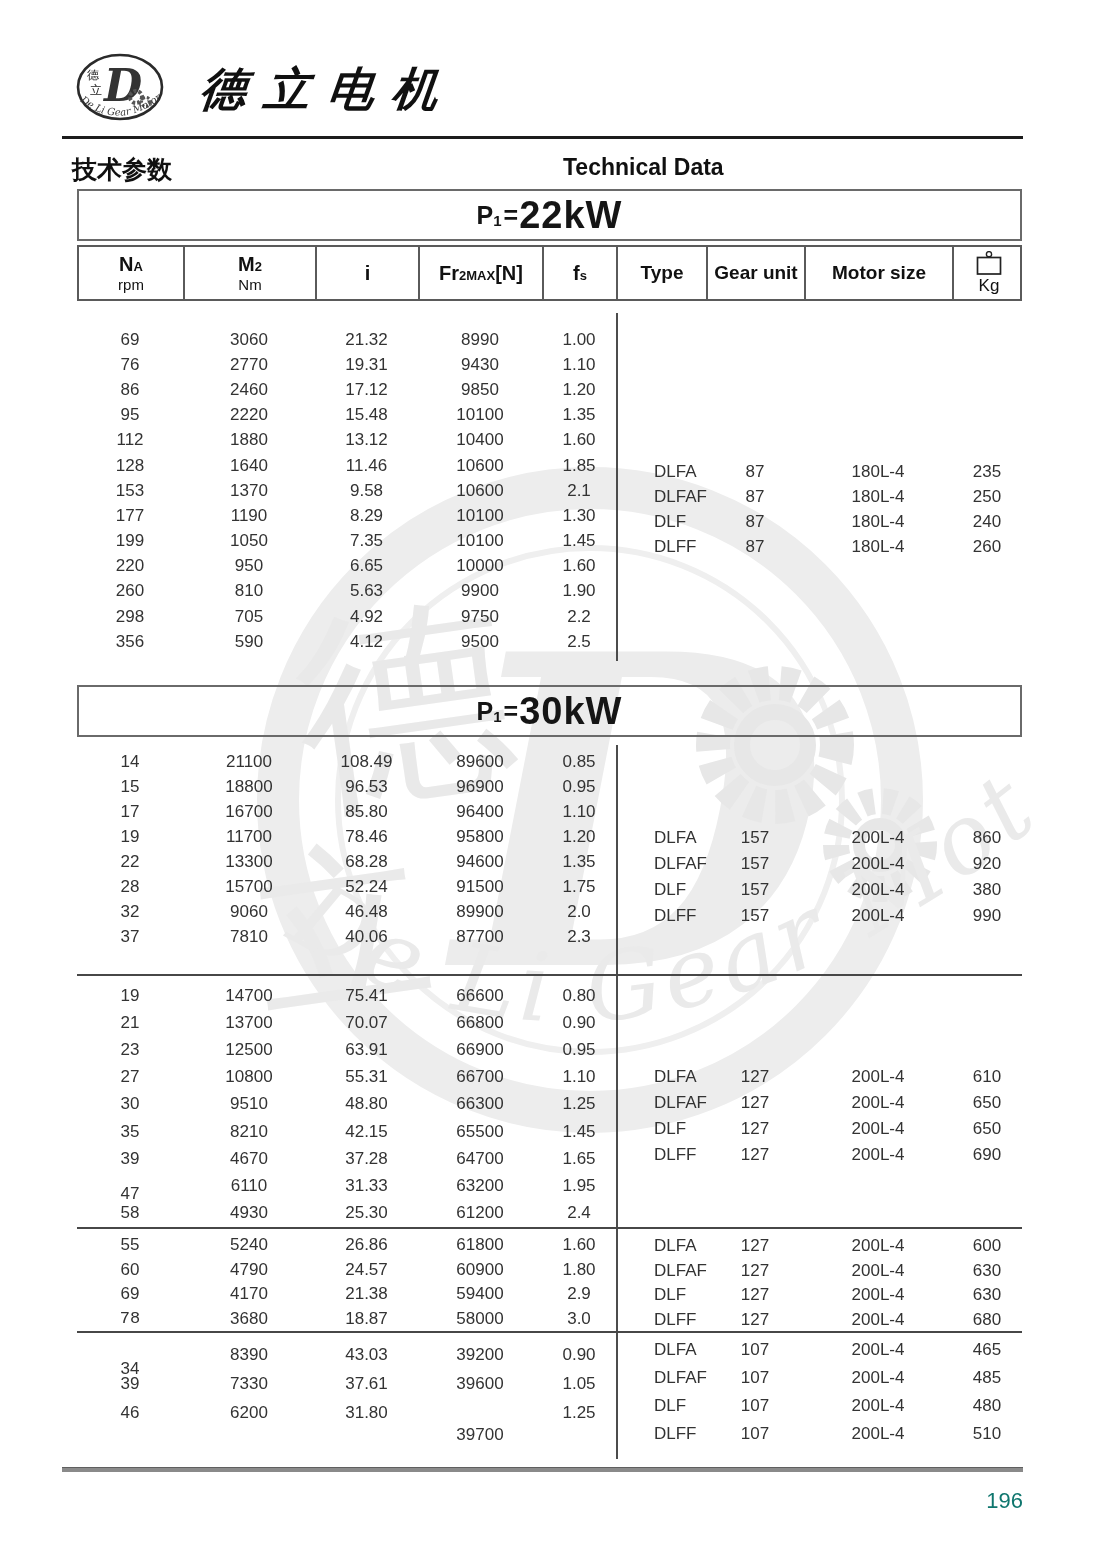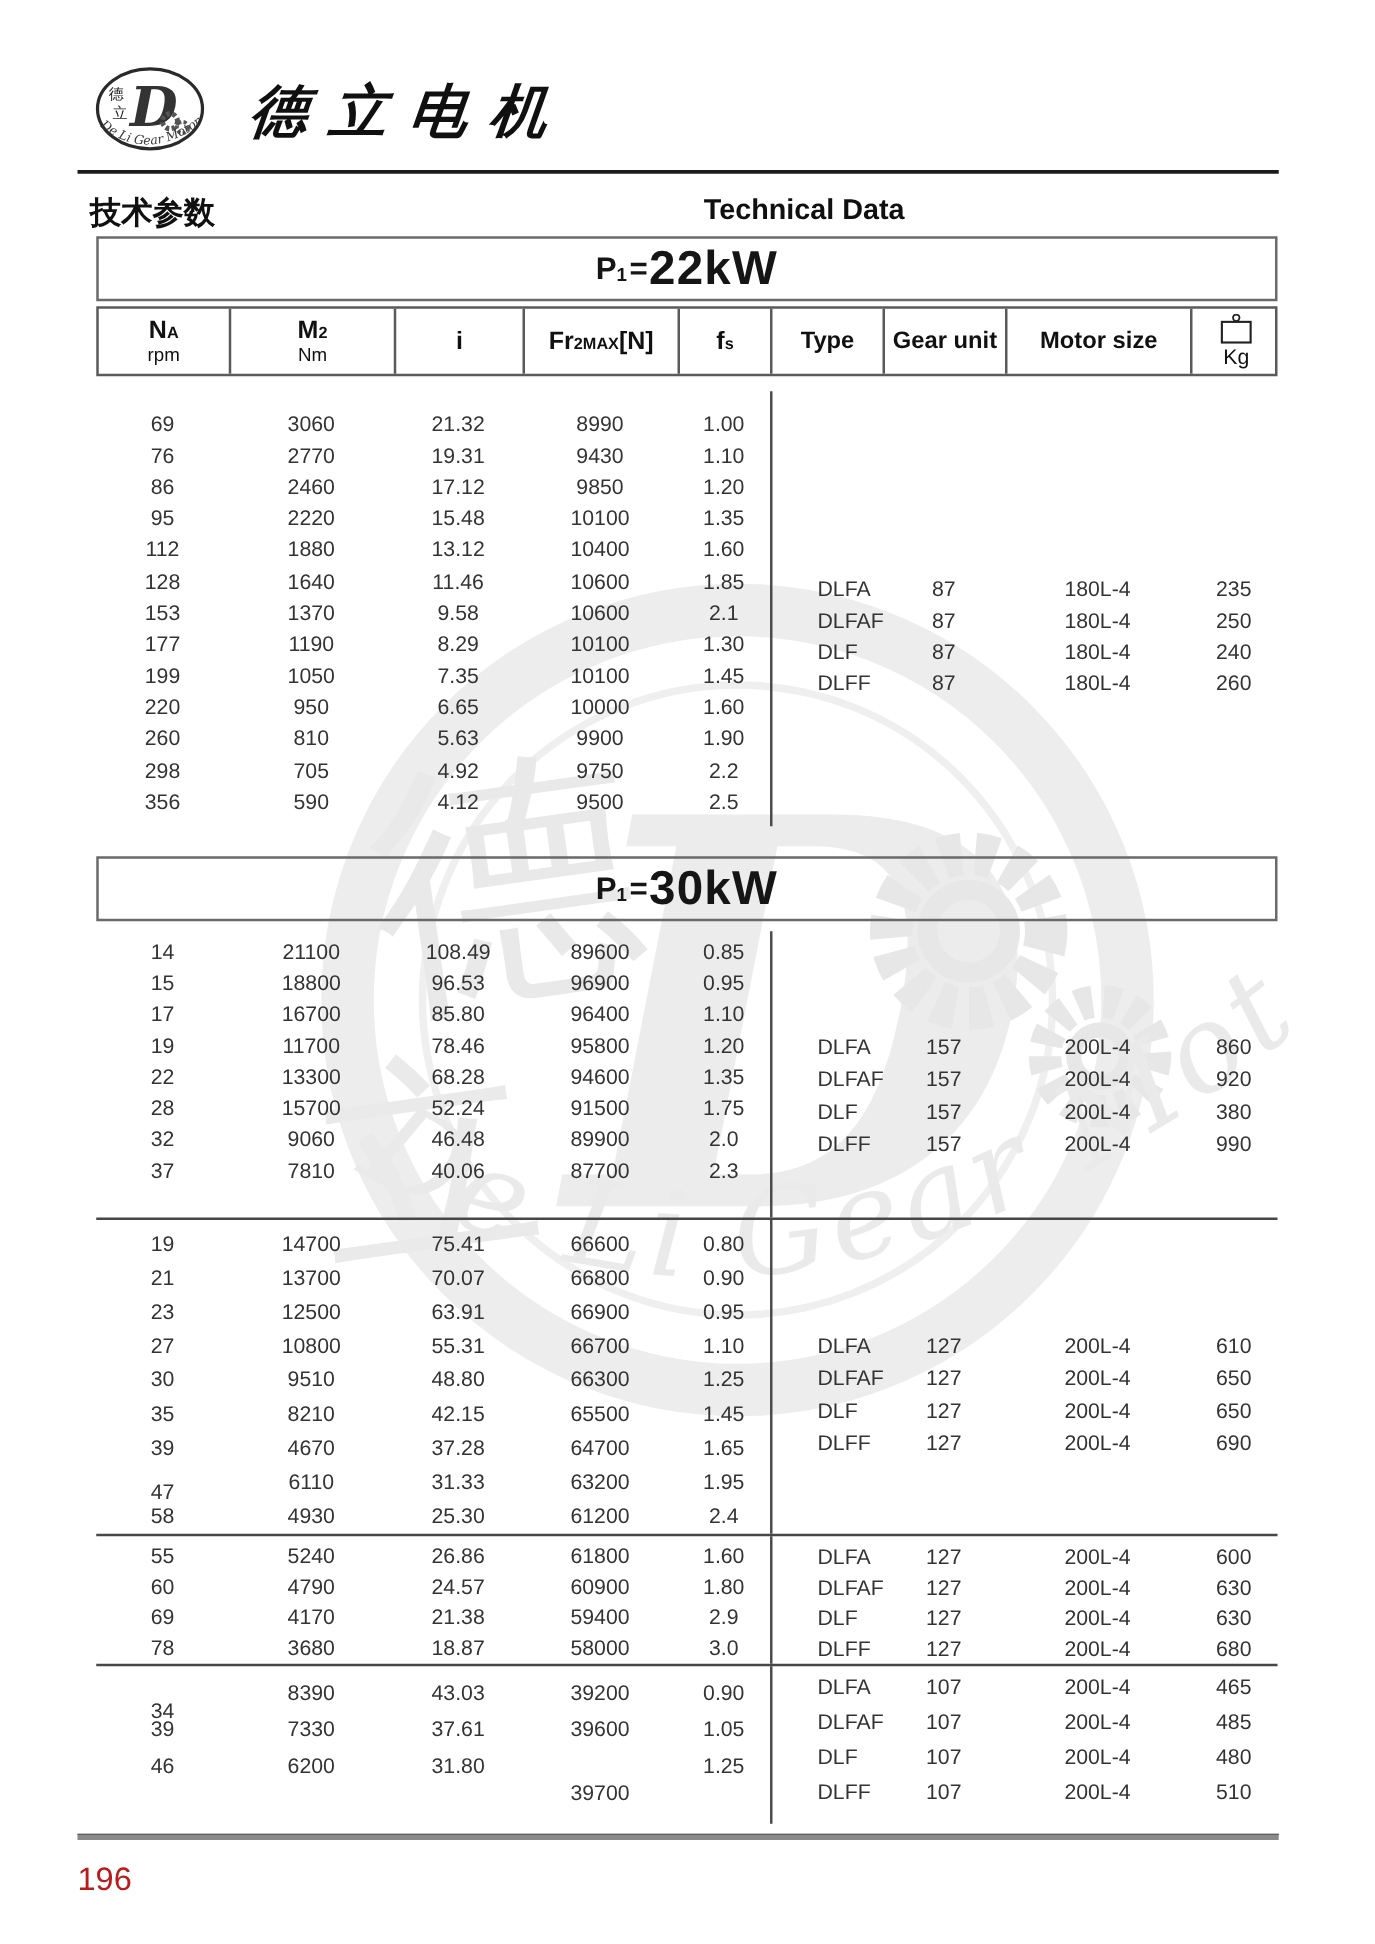--- a/index.html
+++ b/index.html
@@ -48,22 +48,22 @@
   .cell{display:inline-flex;align-items:center;justify-content:center;
         font-size:17px;color:#333;box-sizing:border-box;}
   .divider{position:absolute;left:539px;top:0;bottom:0;width:2px;background:#4c4c4c;}
   .rightblk{position:absolute;left:541px;right:0;}
   .type-cell{justify-content:flex-start;padding-left:36px;}
   .mt-22{margin-top:12px;}
   .mt-30{margin-top:24px;}
 
   
   .bottom-rule{margin:8px 0 0 62px;width:961px;height:4px;background:#8a8a8a;border-top:1px solid #5f5f5f;}
-  .page-num{width:961px;margin-left:62px;text-align:left;margin-top:16px;
-            font-size:26px;color:#b91c1c;}
+  .page-num{width:961px;margin-left:62px;text-align:right;margin-top:16px;
+            font-size:22px;color:#0f766e;}
 </style>
 </head>
 <body>
 
 <div class="page">
 
   <svg class="wm" viewBox="0 0 1100 1555">
     <circle cx="590" cy="800" r="312" fill="none" stroke="#ededed" stroke-width="42"></circle>
     <circle cx="590" cy="800" r="252" fill="none" stroke="#efefef" stroke-width="6"></circle>
     <text x="295" y="785" font-size="215" fill="#e9e9e9" font-family="'DejaVu Serif', serif" transform="rotate(-8 360 700)">德</text>
@@ -481,21 +481,21 @@
               <span class="cell" style="width: 74px;">1.80</span>
             </div>
             <div class="drow" style="height: 24.5px;">
               <span class="cell" style="width: 106px;">69</span>
               <span class="cell" style="width: 132px;">4170</span>
               <span class="cell" style="width: 103px;">21.38</span>
               <span class="cell" style="width: 124px;">59400</span>
               <span class="cell" style="width: 74px;">2.9</span>
             </div>
             <div class="drow" style="height: 24.5px;">
-              <span class="cell" style="width: 106px;">78</span>
+              <span class="cell" style="width: 106px; font-family: Liberation Mono, monospace;">78</span>
               <span class="cell" style="width: 132px;">3680</span>
               <span class="cell" style="width: 103px;">18.87</span>
               <span class="cell" style="width: 124px;">58000</span>
               <span class="cell" style="width: 74px;">3.0</span>
             </div>
           </div>
           <div class="divider"></div>
           <div class="rightblk" style="top: 5px;">
             <div class="drow" style="height: 24.5px;">
               <span class="cell type-cell" style="width: 88px;">DLFA</span>

